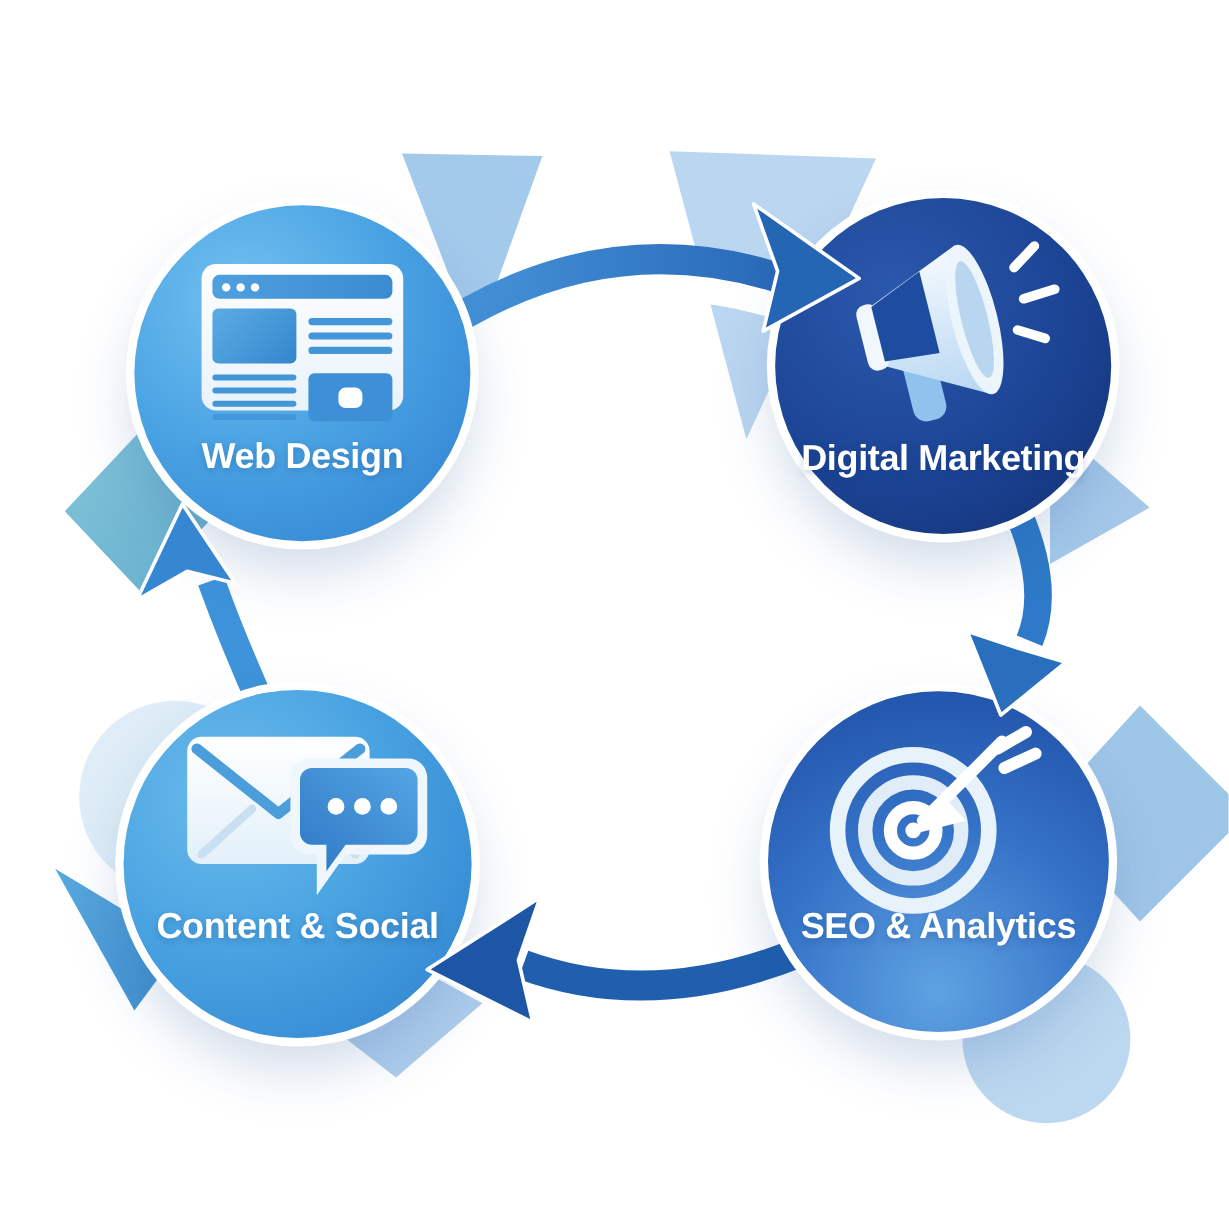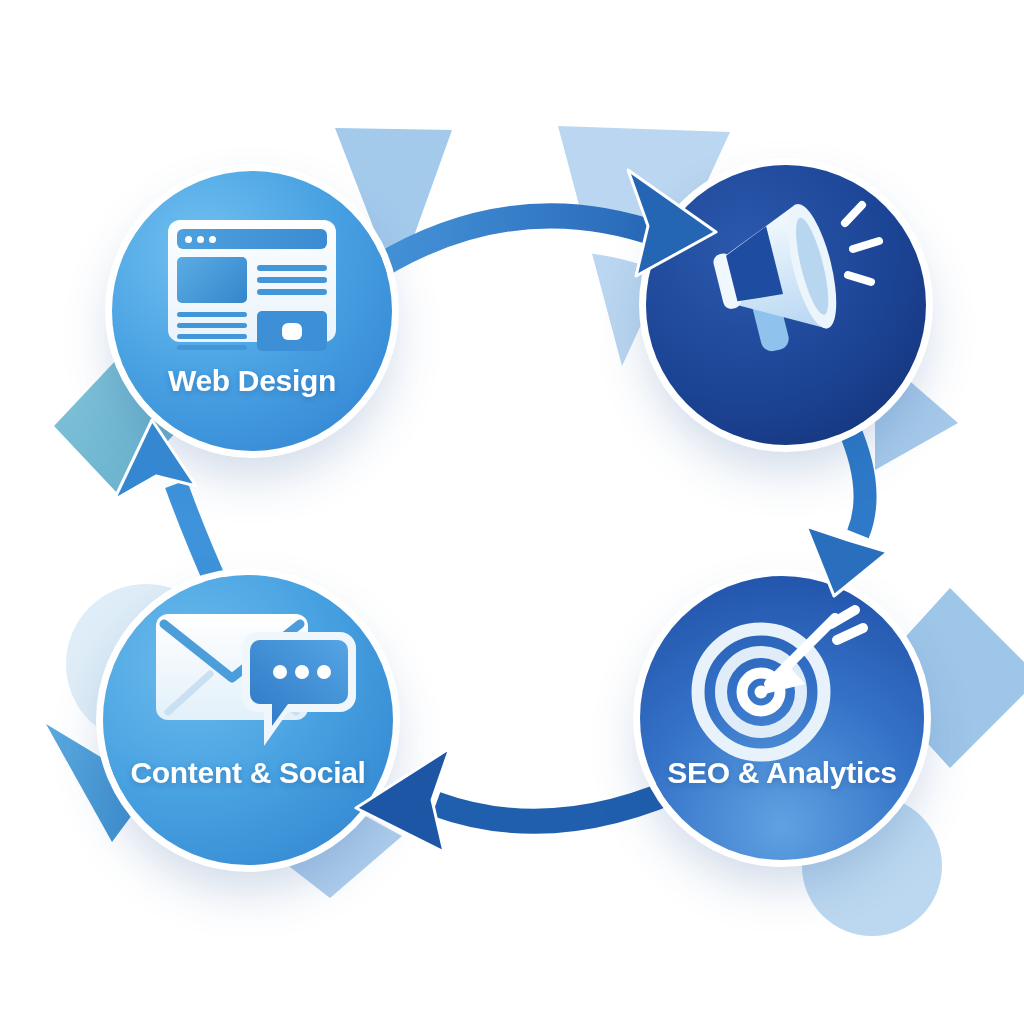--- a/index.html
+++ b/index.html
@@ -140,20 +140,21 @@
         <ellipse cx="123" cy="80" rx="11" ry="50" fill="#B9D6F1"></ellipse>
         <rect x="28" y="46" width="18" height="56" rx="8" fill="#F0F7FD"></rect>
         <polygon points="42,49 88,30 88,100 42,96" fill="#1D4CA0"></polygon>
       </g>
       <g stroke="#FFFFFF" stroke-width="8" stroke-linecap="round" fill="none">
         <path d="M155,30 L172,12"></path>
           <path d="M163,56 L189,48"></path>
           <path d="M158,82 L181,89"></path>
       </g>
     </svg>
+    <div class="label">Digital Marketing</div>
   </div>
 
   <div class="node node-cs">
     <svg class="icon-svg" style="left:47px;top:23px" width="210" height="160" viewBox="0 0 210 160">
       <defs>
         <linearGradient id="envG" x1="0" y1="0" x2="0" y2="1">
           <stop offset="0" stop-color="#FFFFFF"></stop>
             <stop offset="1" stop-color="#E2F0FA"></stop>
         </linearGradient>
         <linearGradient id="bubG" x1="0" y1="1" x2="1" y2="0">

